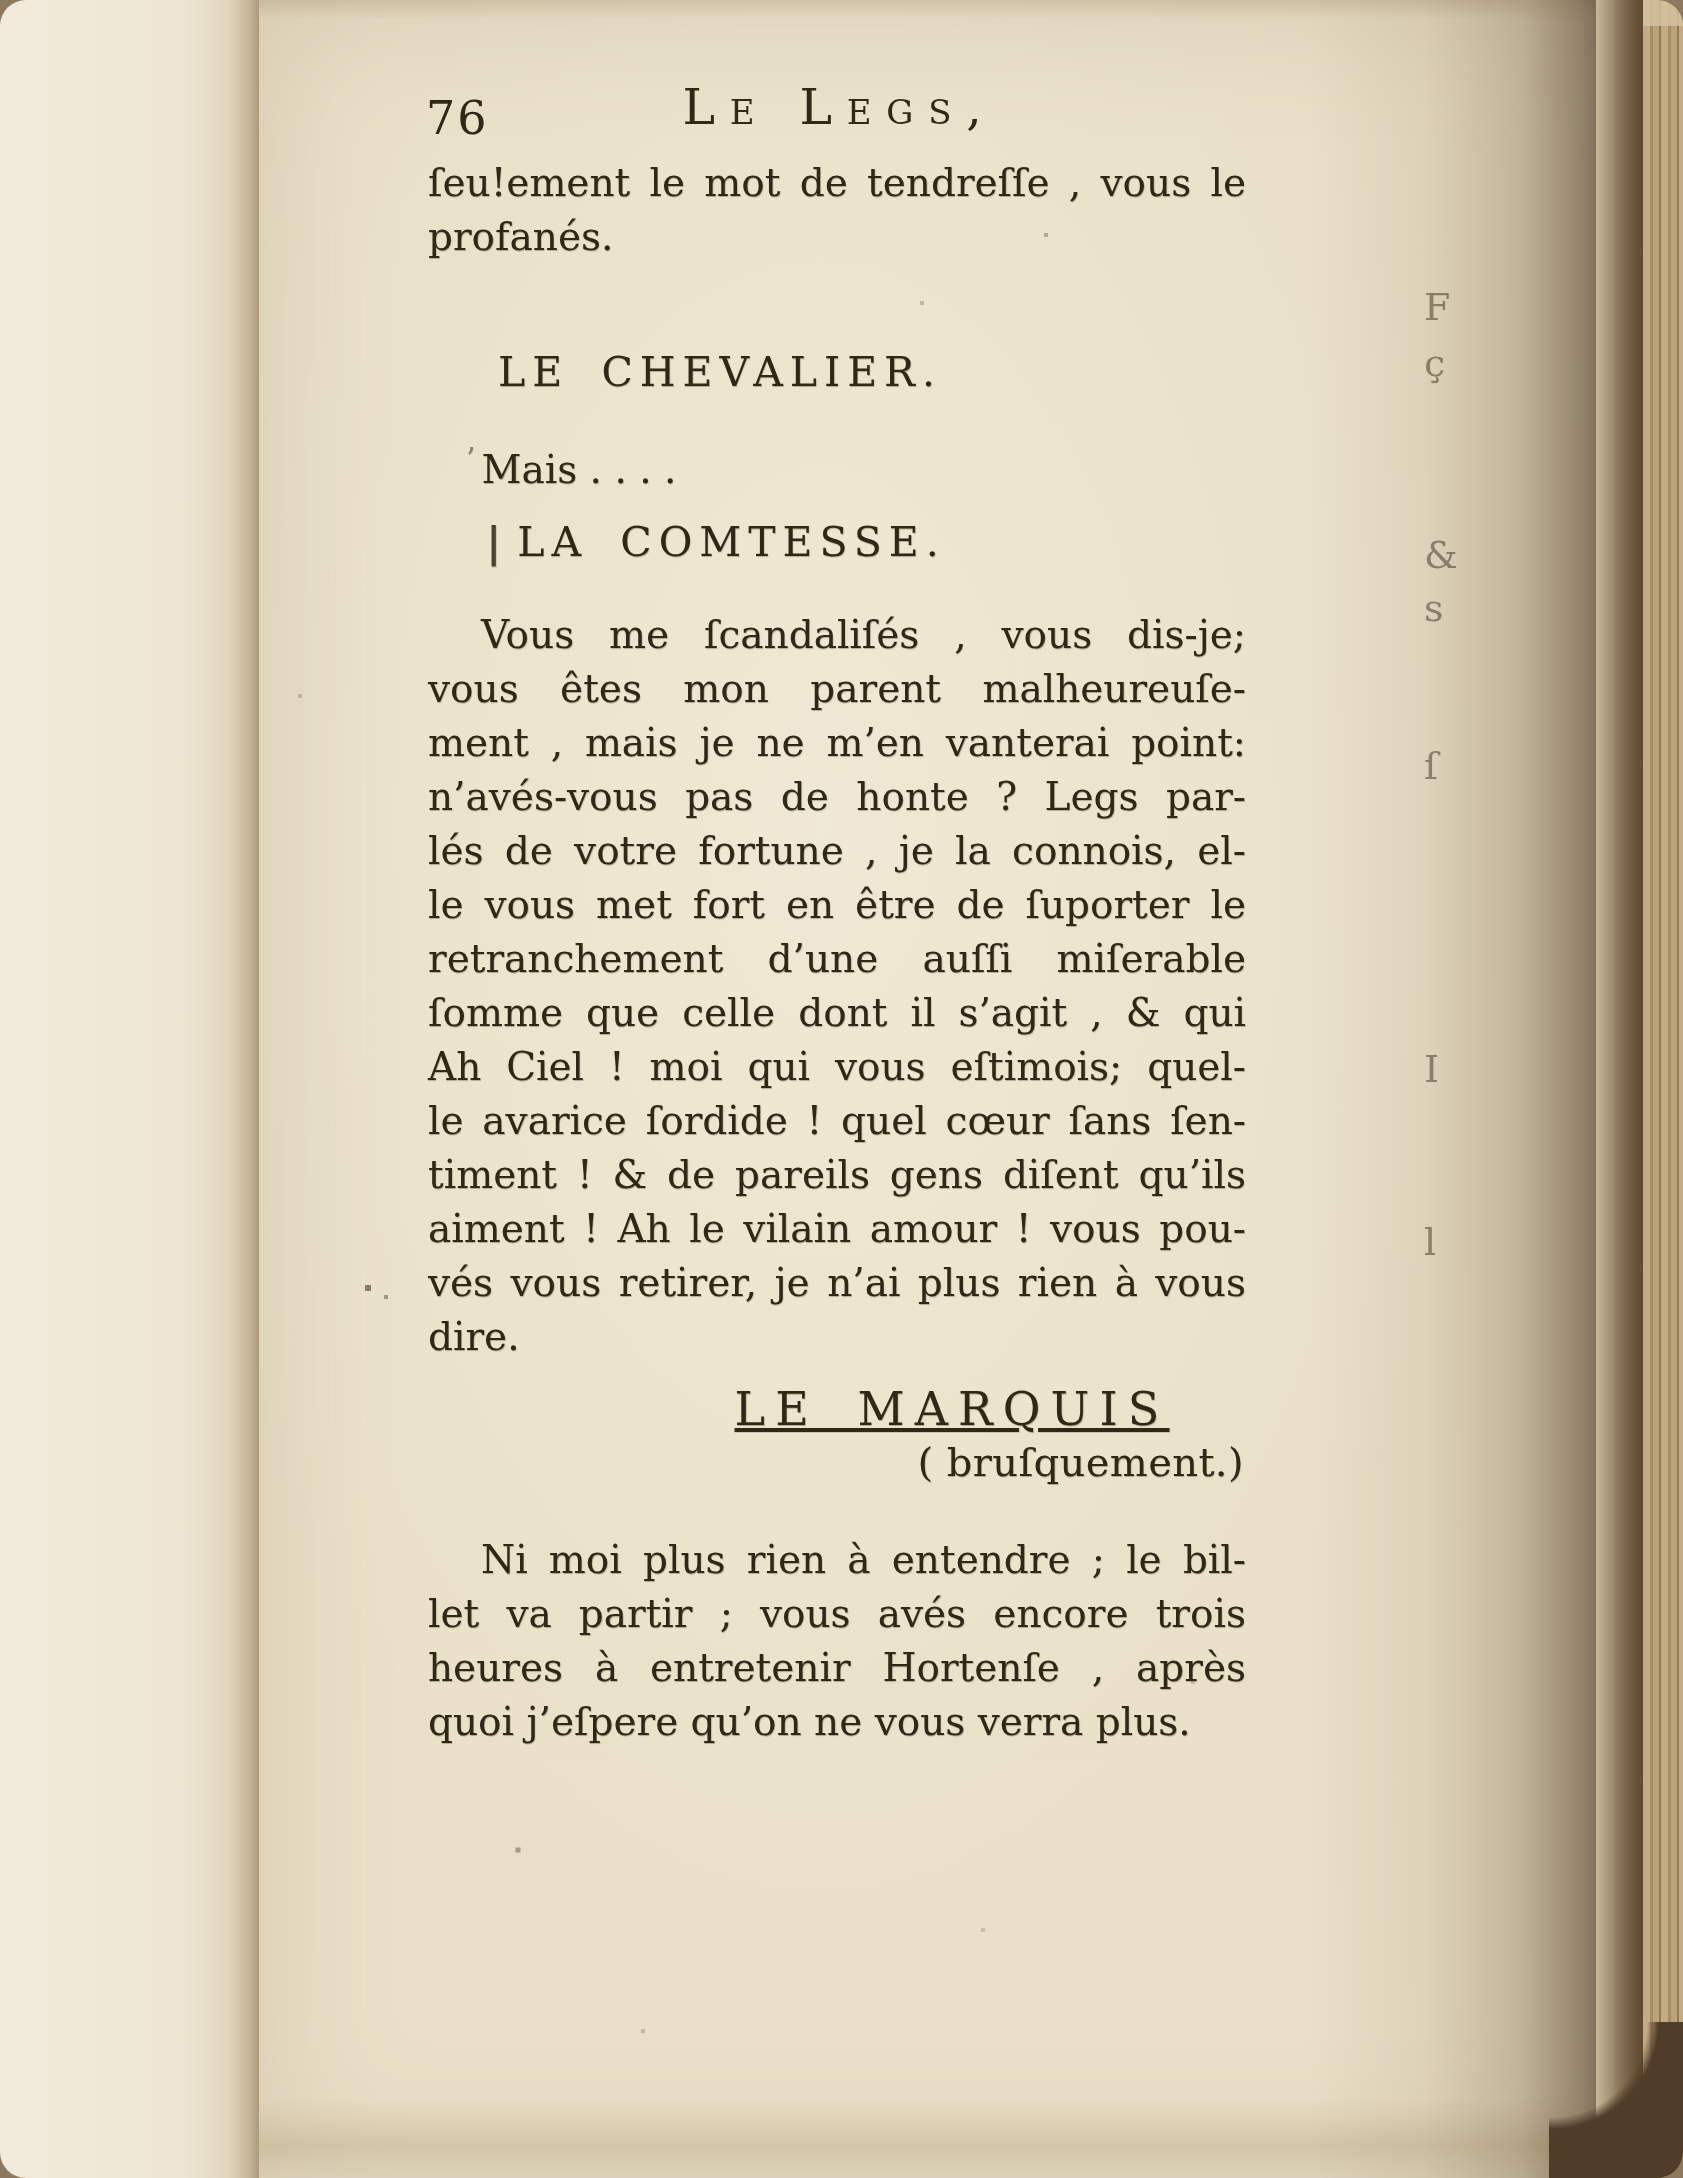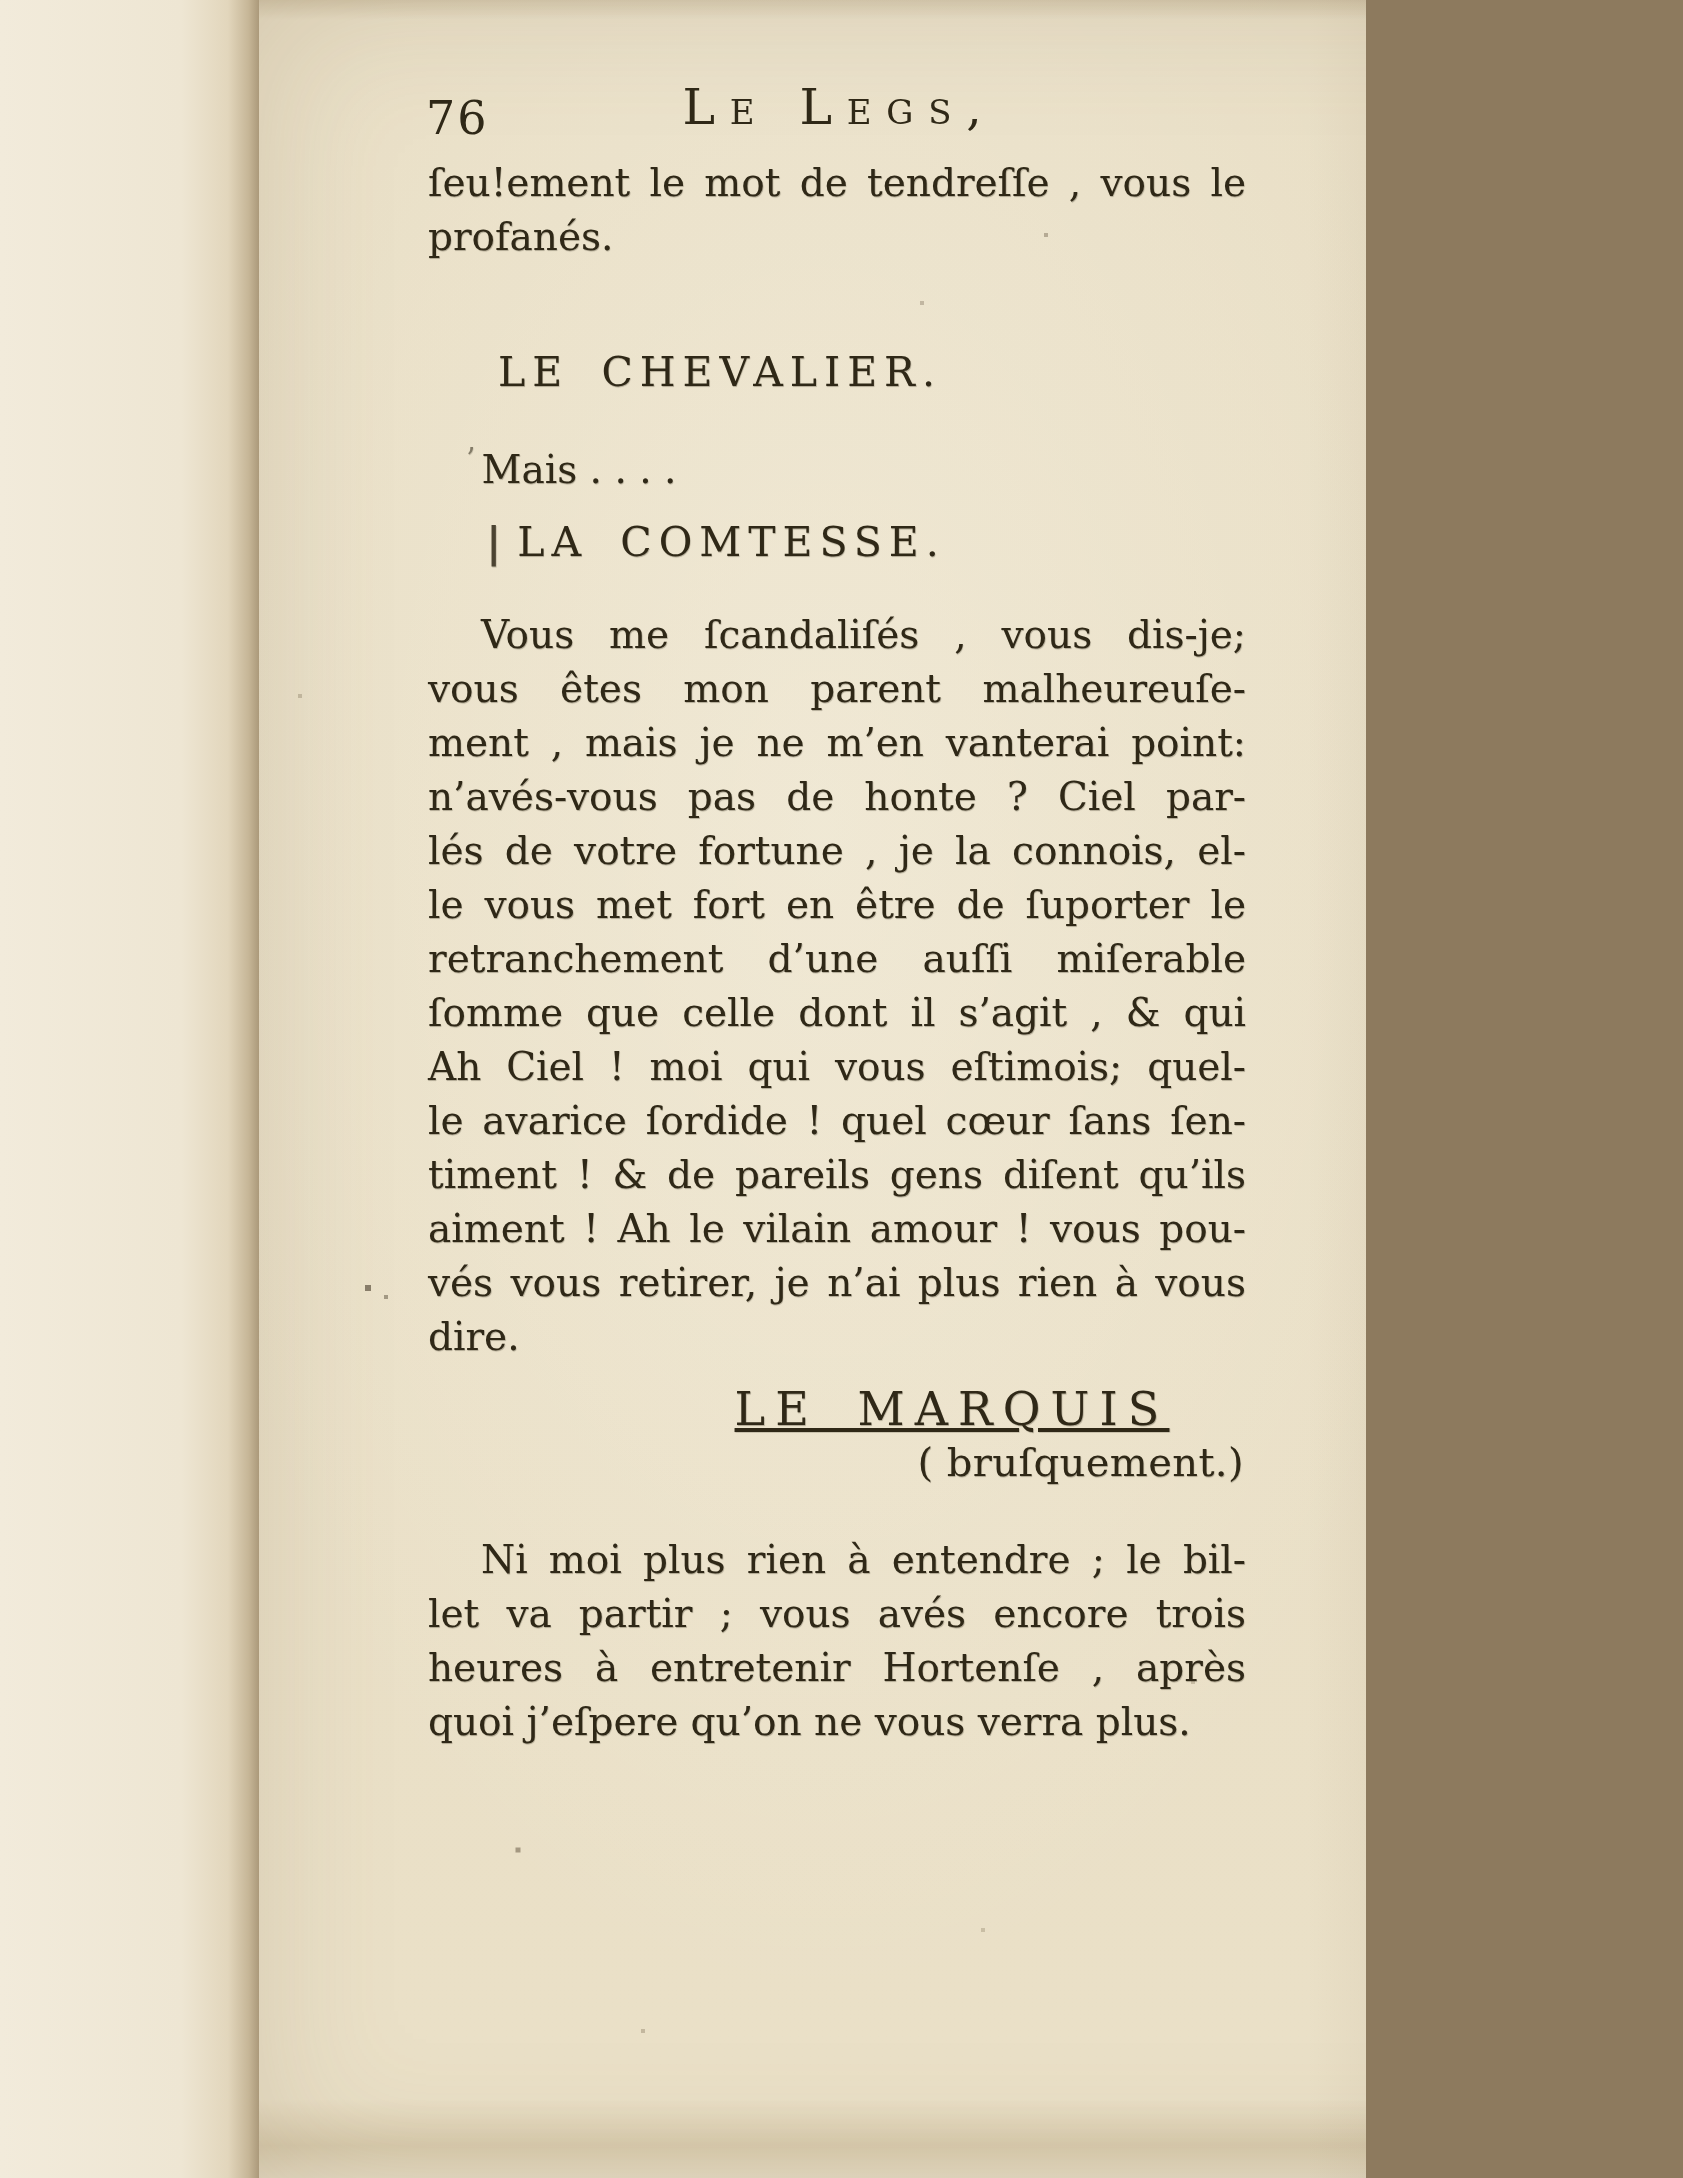--- a/index.html
+++ b/index.html
@@ -1,19 +1,19 @@
 <!DOCTYPE html>
 <html><head>
 <meta charset="utf-8">
 <style>
   html,body{margin:0;padding:0;background:#8d7a5e;}
   #scan{
-    position:relative; width:1366px; height:2178px; overflow:hidden;
+    position:relative; width:1683px; height:2178px; overflow:hidden;
     font-family:"DejaVu Serif","Liberation Serif",serif;
-    color:#2f2817; background:#8d7a5e;
+    color:#2f2817; background:#8d7a5e;border-radius:26px;
   }
   
   .left-strip{
     position:absolute; left:0; top:0; width:259px; height:2178px;
     background:linear-gradient(90deg,#f2ebdb 0%,#eee6d3 70%,#e2d6bc 88%,#c6b697 96%,#ab997a 100%);
   }
   
   .page{
     position:absolute; left:259px; top:0; width:1337px; height:2178px;
     background:
@@ -127,21 +127,21 @@
     <div class="speaker h-chevalier">LE CHEVALIER.</div>
 
     <div class="dialogue"><span class="tick-mark">’</span><span>Mais . . . .</span></div>
 
     <div class="speaker h-comtesse"><span class="bar-mark">|</span><span>LA COMTESSE.</span></div>
 
     <div class="para">
       <div class="jline indent">Vous me ſcandaliſés , vous dis-je;</div>
       <div class="jline">vous êtes mon parent malheureuſe-</div>
       <div class="jline">ment , mais je ne m’en vanterai point:</div>
-      <div class="jline">n’avés-vous pas de honte ? Ciel par-</div>
+      <div class="jline">n’avés-vous pas de honte ? Legs par-</div>
       <div class="jline">lés de votre fortune , je la connois, el-</div>
       <div class="jline">le vous met fort en être de ſuporter le</div>
       <div class="jline">retranchement d’une auſſi miſerable</div>
       <div class="jline">ſomme que celle dont il s’agit , &amp; qui</div>
       <div class="jline">Ah Ciel ! moi qui vous eſtimois; quel-</div>
       <div class="jline">le avarice ſordide ! quel cœur ſans ſen-</div>
       <div class="jline">timent ! &amp; de pareils gens diſent qu’ils</div>
       <div class="jline">aiment ! Ah le vilain amour ! vous pou-</div>
       <div class="jline">vés vous retirer, je n’ai plus rien à vous</div>
       <div class="pline">dire.</div>

